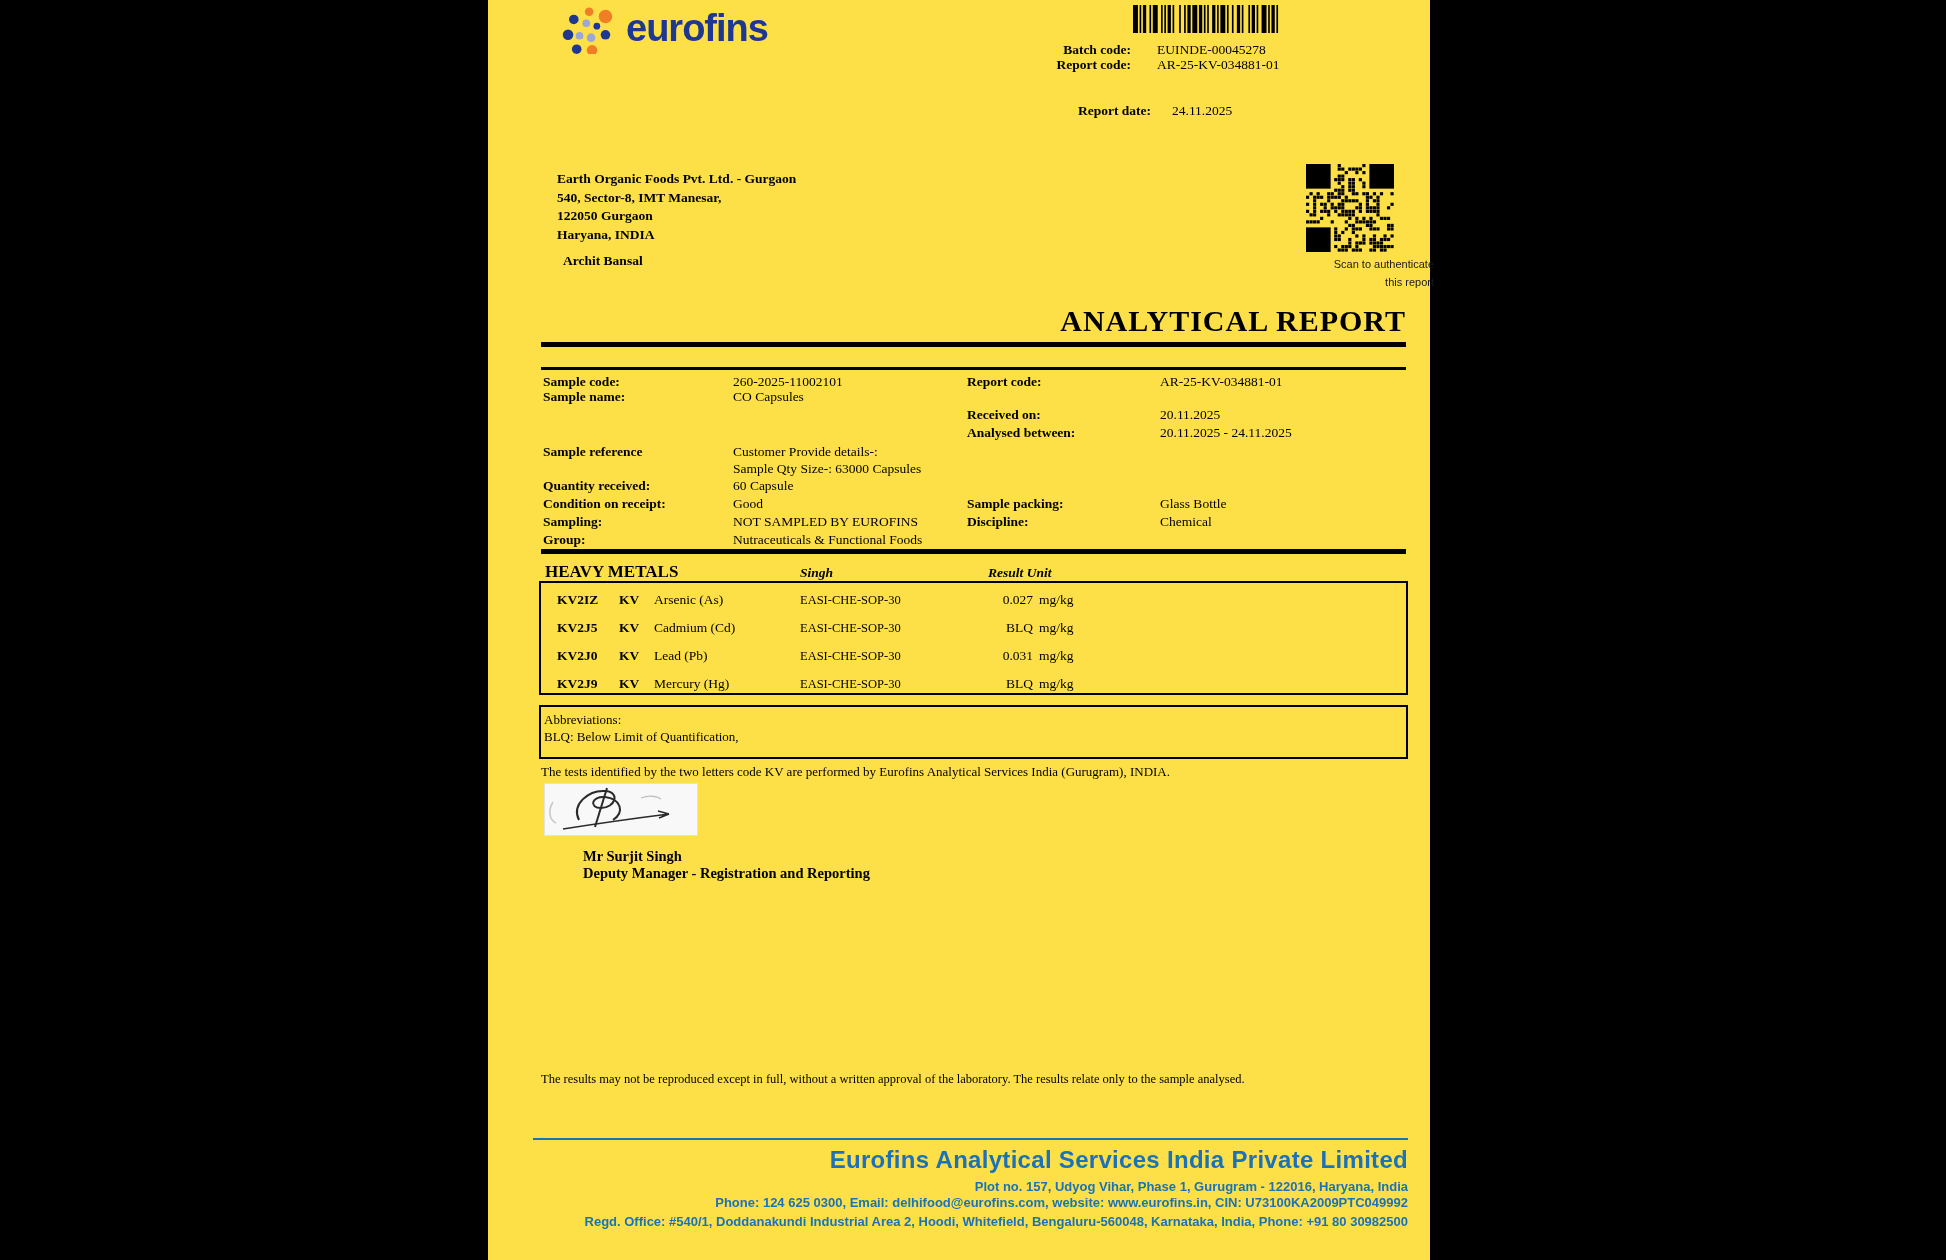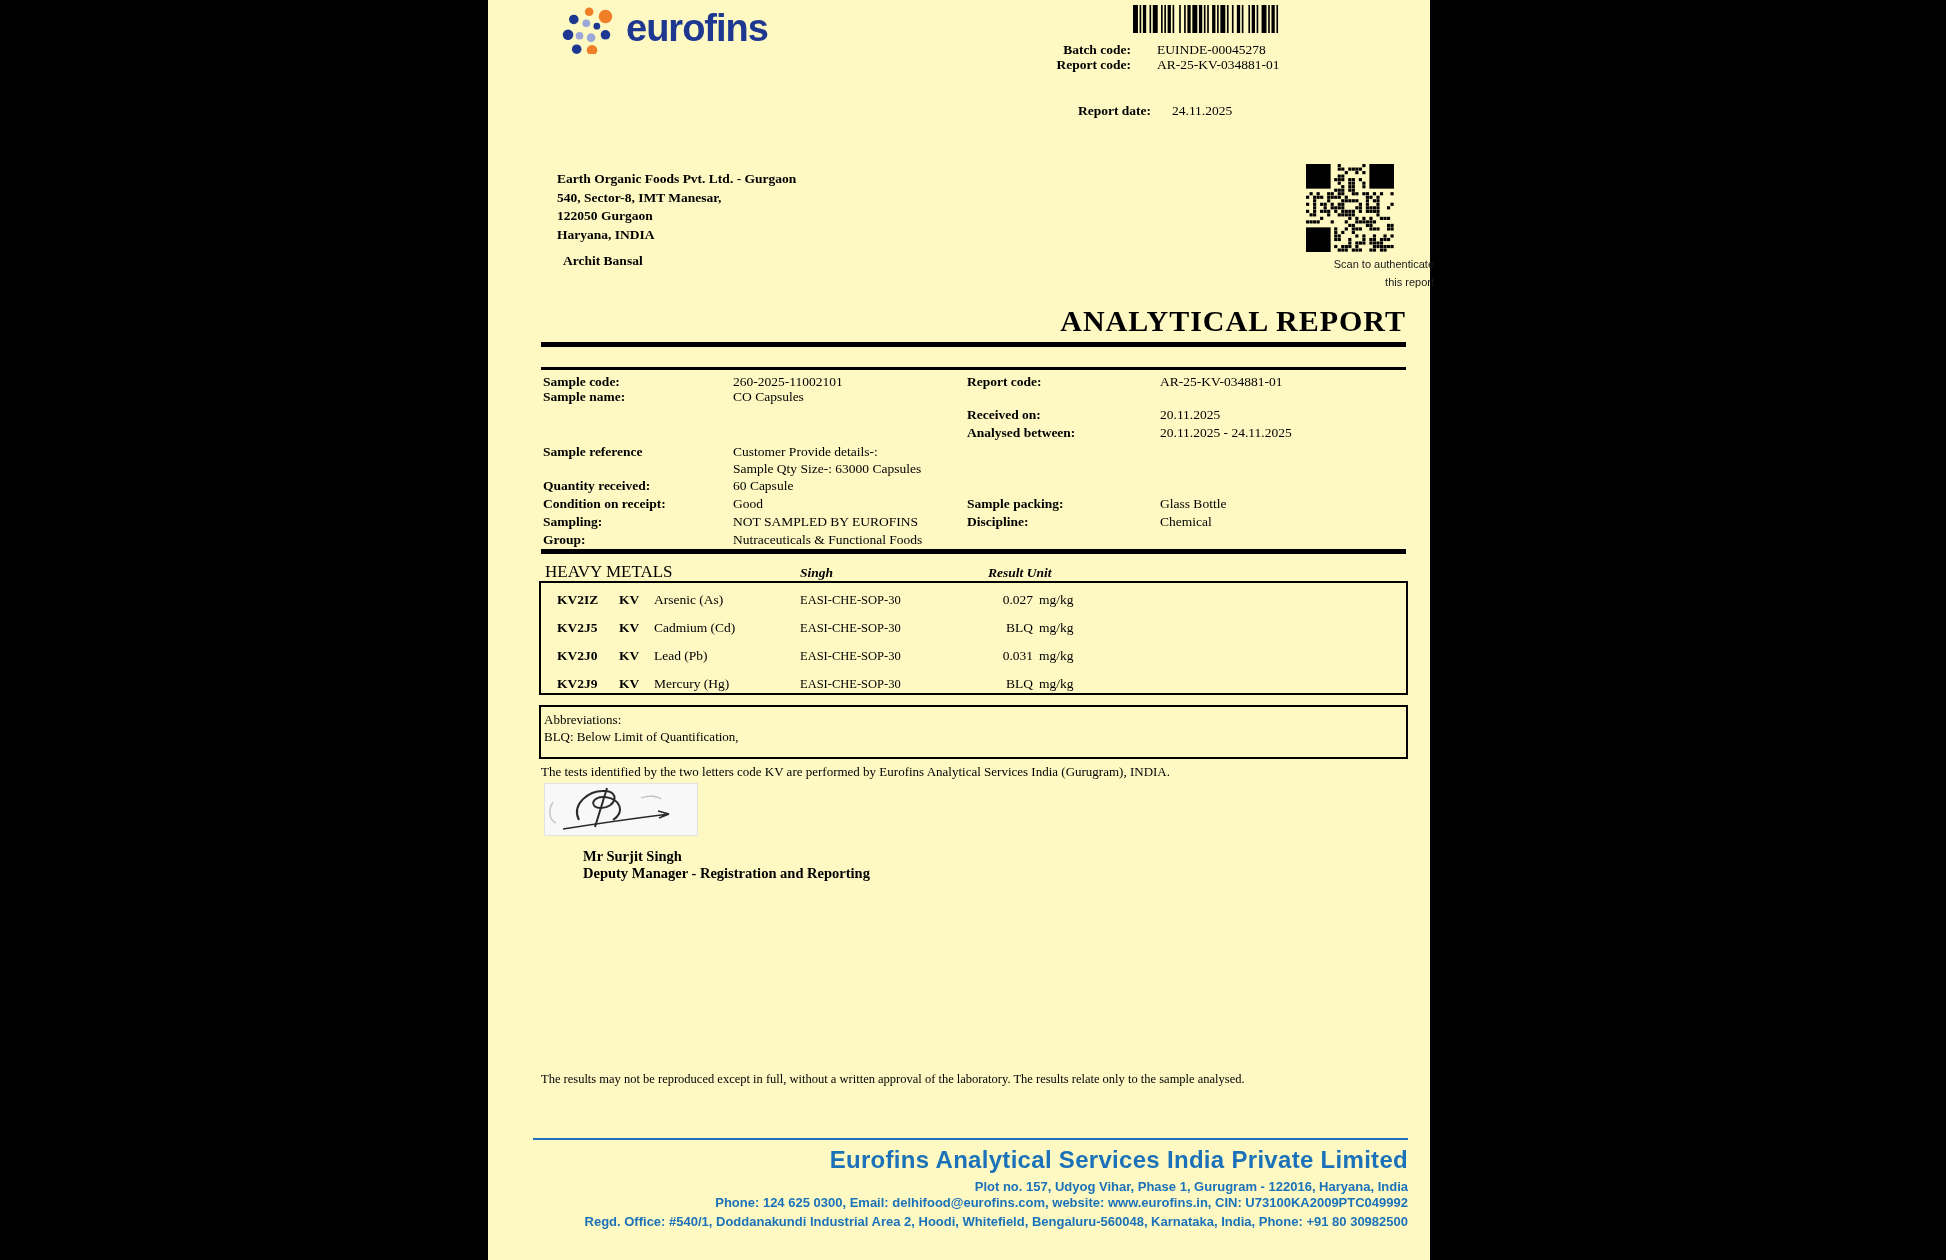--- a/index.html
+++ b/index.html
@@ -1,31 +1,31 @@
 <!DOCTYPE html>
 <html style="--accent: #1B72B8; --navy: #1E3791; --orange: #F07E26; --periwinkle: #9AA7D8;"><head>
 <meta charset="utf-8">
 <style>
   html,body{margin:0;padding:0;background:#000;}
   body{width:1946px;height:1260px;position:relative;overflow:hidden;
        font-family:"Liberation Serif",serif;color:#000;}
-  .page{position:absolute;left:488px;top:0;width:942px;height:1260px;background:#fef9c3;}
+  .page{position:absolute;left:488px;top:0;width:942px;height:1260px;background:#fde047;}
   .abs{position:absolute;}
   .b{font-weight:bold;}
   .t13{font-size:13.5px;line-height:15px;}
   .t12{font-size:12.5px;line-height:14px;font-family:Liberation Serif, serif;}
   .right{text-align:right;}
   .center{text-align:right;}
   .rule{background:#000;}
   .logo-word{font-family:"Liberation Sans",sans-serif;font-weight:bold;
              font-size:38px;line-height:44px;letter-spacing:-1px;color:var(--navy,#1E3791);}
   .addr{font-size:13.5px;font-weight:bold;line-height:18.5px;}
   .qr-caption{font-family:"Liberation Sans",sans-serif;font-size:11px;line-height:18px;color:#1a1a1a;}
   .title{font-size:30px;font-weight:bold;letter-spacing:1px;}
-  .hm-title{font-size:17px;font-weight:normal;}
+  .hm-title{font-size:17px;font-weight:bold;}
   .hdr-it{font-size:13.5px;font-weight:bold;font-style:italic;}
   .hm-box{border:2px solid #000;}
   .ab-box{border:2px solid #000;}
   .sig-box{background:#f8f8f8;border:1px solid #e2e2e2;}
   .name{font-size:14.5px;font-weight:bold;line-height:17px;margin-left:40px;}
   .foot{font-family:"Liberation Sans",sans-serif;color:var(--accent,#1B72B8);}
   .foot-co{font-size:24px;font-weight:bold;letter-spacing:0.3px;}
   .foot-line{font-size:13px;font-weight:bold;}
   .barcode rect,.qr rect{fill:#000;}
 </style>

